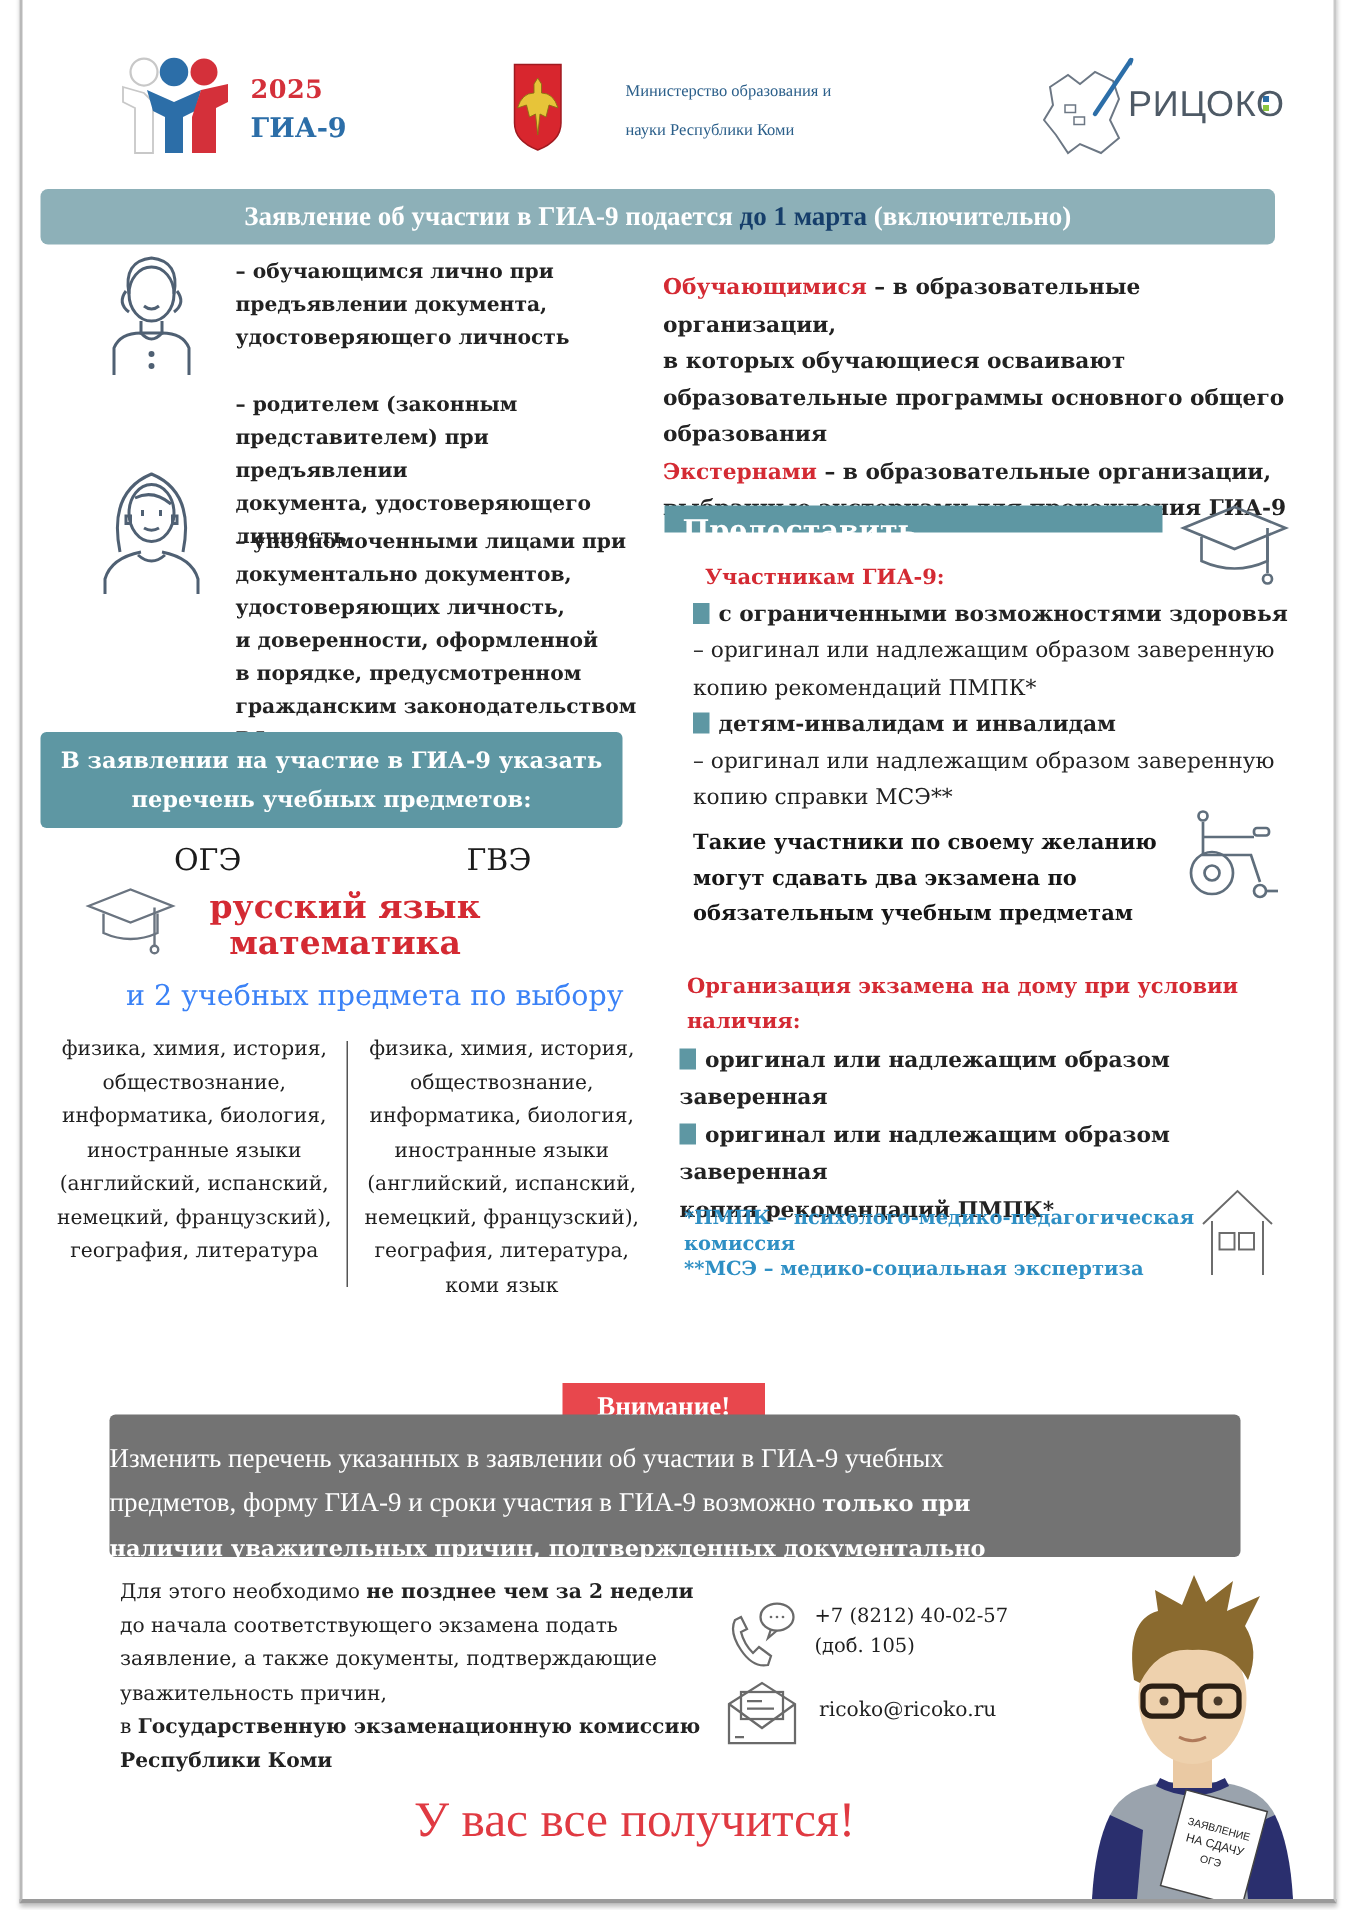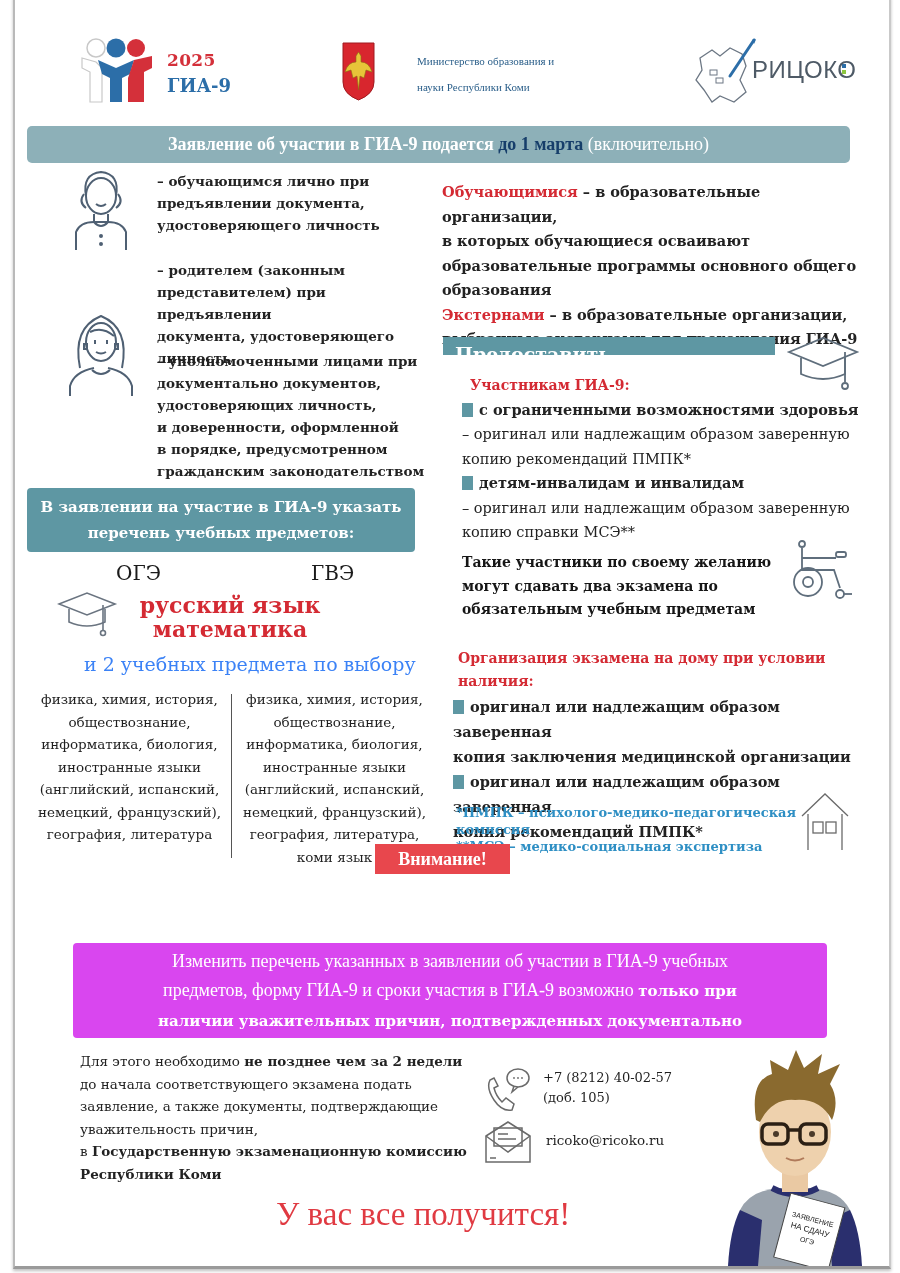--- a/index.html
+++ b/index.html
@@ -11,43 +11,43 @@
   .logo-gia { left:78px; top:38px; width:78px; height:66px; }
   .gia-year { left:167px; top:50px; font-size:17px; font-weight:bold; color:#d4303a; letter-spacing:0.3px; }
   .gia-name { left:167px; top:75px; font-size:18px; font-weight:bold; color:#2c6ea8; }
   .coat { left:342px; top:42px; width:33px; height:60px; }
   .ministry { left:417px; top:48px; font-size:11px; line-height:26px; color:#2b5f8a; font-family:"Liberation Serif", serif; }
   .ricoko-logo { left:690px; top:36px; width:160px; height:70px; }
   .ricoko-text { left:752px; top:56px; font-family:"Liberation Sans", sans-serif; font-size:24px; color:#4e5a66; letter-spacing:0.5px; }
 
   .banner-top { left:27px; top:126px; width:823px; height:37px; background:#8db0b8; border-radius:5px; text-align:center; line-height:37px; font-size:18px; font-weight:bold; color:#ffffff; font-family:"Liberation Serif", serif; }
   .banner-top .accent { color:#163e6a; }
-  .banner-top .normal { font-weight:normal; color:#fff;margin-top:26px; }
+  .banner-top .normal { font-weight:bold; color:#fff;margin-top:26px; }
 
   .text-sm { font-size:13.5px; line-height:22px; font-weight:bold; color:#222; }
   .left-block { left:157px; width:280px; }
   .icon-person { width:70px; height:90px; }
 
   .right-block { left:442px; width:420px; font-size:14.5px; line-height:24.5px; font-weight:bold; color:#222; }
   .red { color:#d42a33; }
 
   .box-extra { left:443px; top:337px; width:332px; height:18px; background:#5e97a3; color:#fff; font-size:19px; font-weight:bold; line-height:34px; padding-left:12px; box-sizing:border-box; }
   .box-subjects { left:27px; top:488px; width:388px; height:64px; background:#5e97a3; border-radius:4px; color:#fff; font-size:15px; font-weight:bold; text-align:center; line-height:26px; padding-top:6px; box-sizing:border-box; }
 
   .sq { display:inline-block; width:11px; height:14px; background:#5e97a3; vertical-align:-2px; margin-right:6px; }
 
   .reg { font-weight:normal; }
   .teal-note { color:#2e8fc4; font-size:13px; line-height:17px; font-weight:bold; }
 
   .exam-label { font-size:20px; color:#1b1b1b; }
   .big-red { font-size:22px; font-weight:bold; color:#d42a33; line-height:24px; text-align:center; }
   .subj-col { width:195px; text-align:center; font-size:13.5px; line-height:22.5px; color:#1f1f1f; }
 
-  .attention { left:375px; top:844px; width:135px; height:30px; background:#e8474d; color:#fff; font-family:"Liberation Serif", serif; font-weight:bold; font-size:18px; text-align:center; line-height:30px; }
-  .box-change { left:73px; top:943px; width:754px; height:95px; background:#d946ef; border-radius:4px; color:#fff; text-align:center; font-family:"Liberation Serif", serif; font-size:18px; line-height:29px; padding-top:4px; box-sizing:border-box; }
+  .attention { left:375px; top:922px; width:135px; height:30px; background:#e8474d; color:#fff; font-family:"Liberation Serif", serif; font-weight:bold; font-size:18px; text-align:center; line-height:30px; }
+  .box-change { left:73px; top:943px; width:754px; height:95px; background:#737373; border-radius:4px; color:#fff; font-family:"Liberation Serif", serif; font-size:18px; line-height:29px; padding-top:15px; box-sizing:border-box; }
   .box-change b { font-family:"DejaVu Serif", serif; font-size:15px; }
 
   .bottom-text { left:80px; top:1050px; width:390px; font-size:13.5px; line-height:22.5px; color:#222; }
   .contact { font-size:13px; line-height:20px; color:#1f1f1f; }
   .slogan { left:276px; top:1196px; font-family:"Liberation Serif", serif; font-size:33px; color:#e03a42; }
 </style>
 </head>
 <body>
 
 <div class="frame"></div>
@@ -179,21 +179,20 @@
       <path d="M56 54 L64 54"></path>
   </g>
 </svg>
 
 <div class="abs right-block" style="left:458px;top:647px;font-size:14px;line-height:23px;">
   <div class="red">Организация экзамена на дому при условии</div>
   <div class="red">наличия:</div>
 </div>
 <div class="abs right-block" style="left:453px;top:694px;line-height:25px;font-size:14.5px;">
   <div><span class="sq"></span><span>оригинал или надлежащим образом заверенная</span></div>
-  <div>копия заключения медицинской организации</div>
   <div><span class="sq"></span><span>оригинал или надлежащим образом заверенная</span></div>
   <div>копия рекомендаций ПМПК*</div>
 </div>
 <div class="abs teal-note" style="left:456px;top:804px;width:360px;">
   <div>*ПМПК – психолого-медико-педагогическая комиссия</div>
   <div>**МСЭ – медико-социальная экспертиза</div>
 </div>
 <svg class="abs" style="left:800px;top:792px;width:50px;height:60px;" viewBox="0 0 50 60">
   <g fill="none" stroke="#6a6a6a" stroke-width="1.3">
     <path d="M2 24 L25 2 L48 24"></path>

